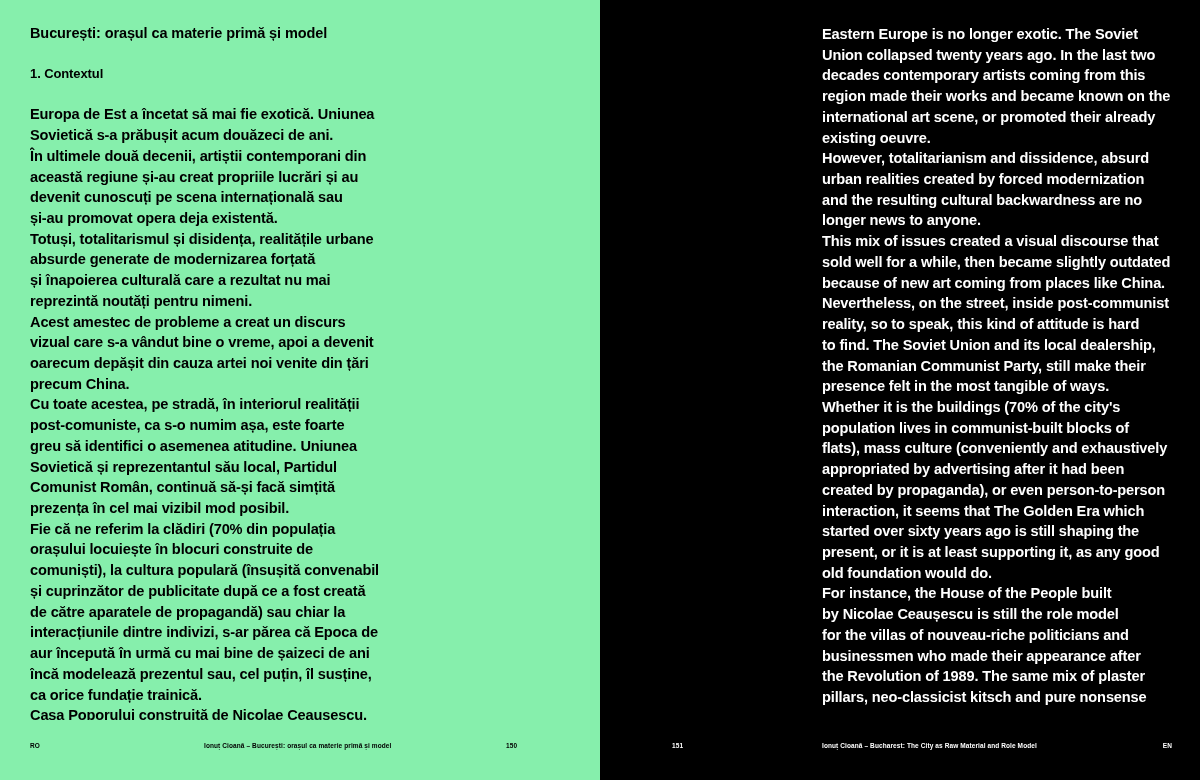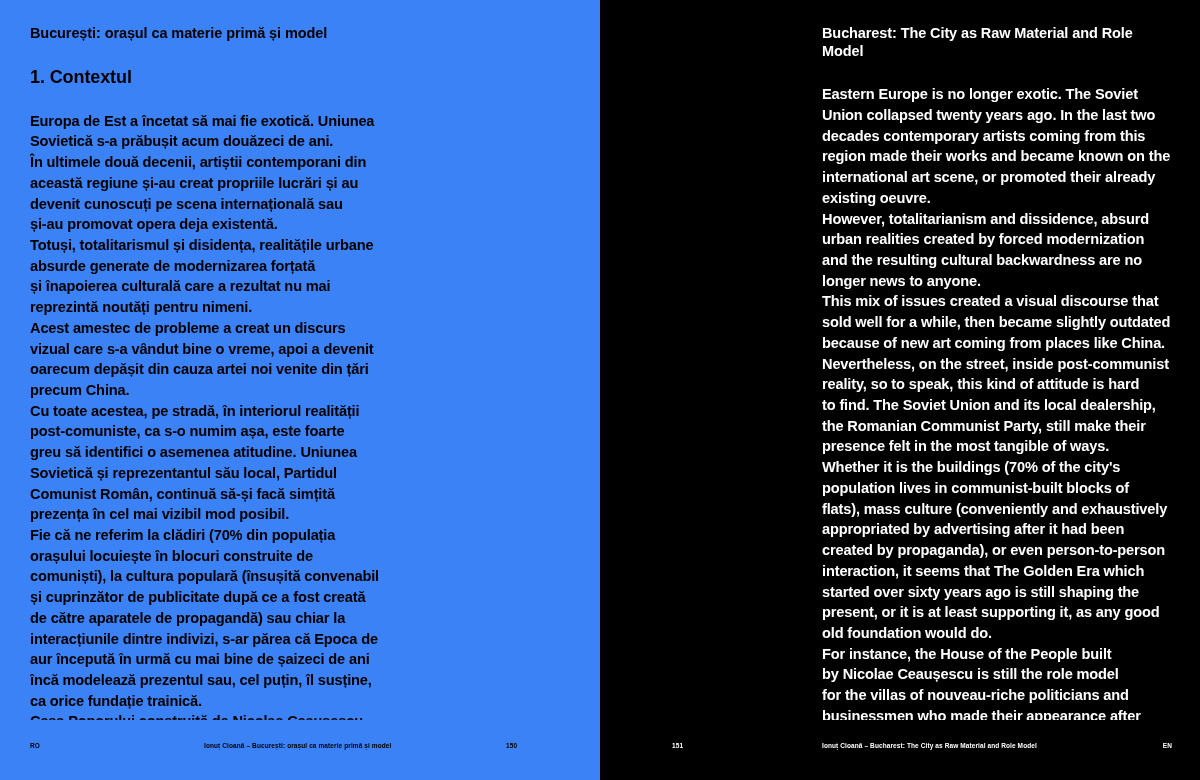--- a/index.html
+++ b/index.html
@@ -19,21 +19,21 @@
     height: 780px;
     display: flex;
   }
   .page {
     position: relative;
     width: 600px;
     height: 780px;
     box-sizing: border-box;
   }
   .page-left {
-    background: #3b82f6;
+    background: #86efac;
     color: #000000;
   }
   .page-right {
     background: #000000;
     color: #ffffff;
   }
   .content {
     position: absolute;
     top: 24px;
     bottom: 60px;
@@ -48,21 +48,21 @@
     right: 28px;
   }
   .doc-title {
     font-size: 14.5px;
     font-weight: bold;
     letter-spacing: -0.1px;
     line-height: 1.25;
     margin: 0 0 24px 0;
   }
   .section-title {
-    font-size: 18px;
+    font-size: 13px;
     font-weight: bold;
     letter-spacing: -0.1px;
     line-height: 1.25;
     margin: 18px 0 22px 0;
   }
   .body-text {
     font-size: 14.6px;
     font-weight: bold;
     letter-spacing: -0.15px;
     line-height: 1.42;
@@ -136,21 +136,20 @@
     </div>
     <div class="footer">
       <span class="footer-item footer-lang">RO</span>
       <span class="footer-item footer-run">Ionuț Cioană – București: orașul ca materie primă și model</span>
       <span class="footer-item footer-num">150</span>
     </div>
   </div>
 
   <div class="page page-right">
     <div class="content">
-      <h1 class="doc-title">Bucharest: The City as Raw Material and Role Model</h1>
       <p class="body-text">Eastern Europe is no longer exotic. The Soviet
 Union collapsed twenty years ago. In the last two
 decades contemporary artists coming from this
 region made their works and became known on the
 international art scene, or promoted their already
 existing oeuvre.
 However, totalitarianism and dissidence, absurd
 urban realities created by forced modernization
 and the resulting cultural backwardness are no
 longer news to anyone.

